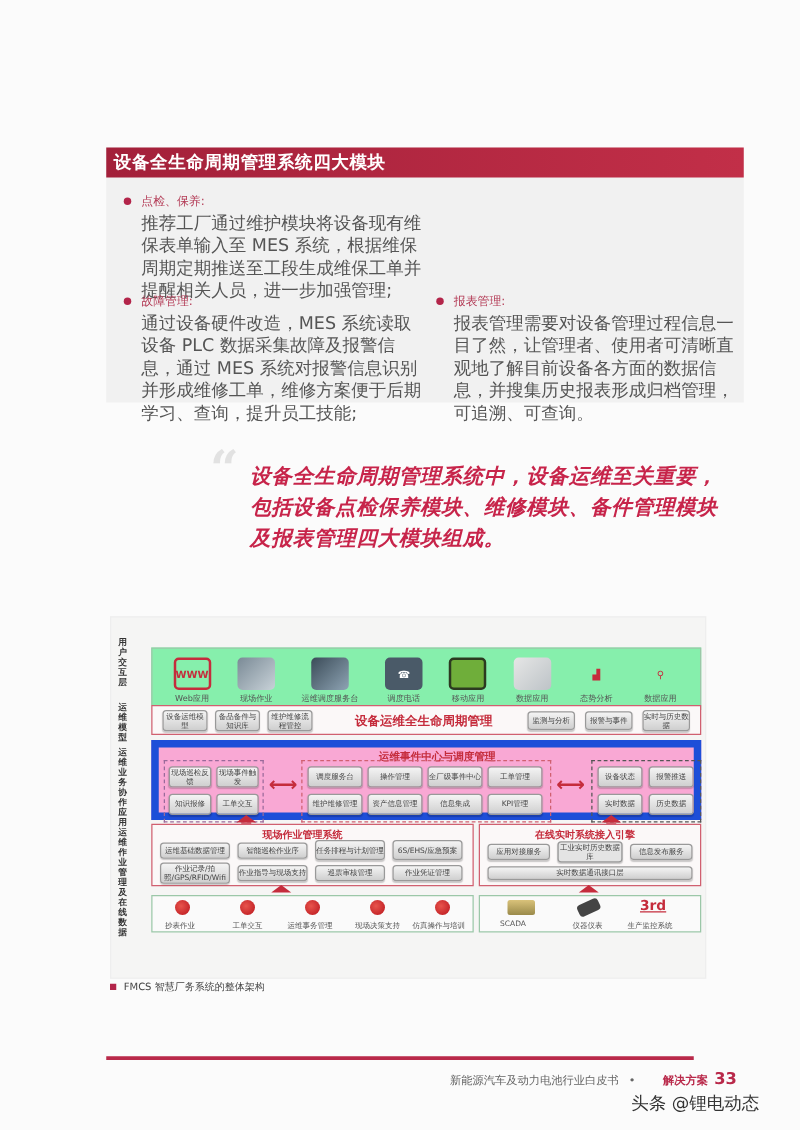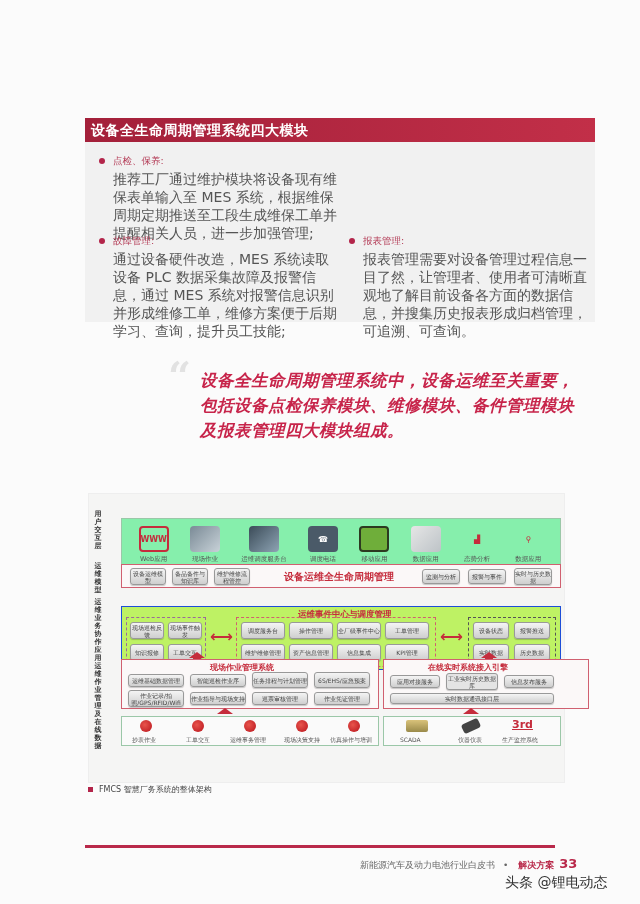--- a/index.html
+++ b/index.html
@@ -31,39 +31,39 @@
   .g-phone { background: #4a5a68; }
   .g-mobile { background: #6fae3a; width: 16px; border: 2px solid #2c3a20; }
   .g-alarm { background: linear-gradient(135deg,#e6e6e6,#bdc3c7); }
   .g-chart { color: #c52c3c; font-size: 14px; }
   .g-search { color: #c52c3c; font-size: 16px; }
 
   .l-model { top: 70px; height: 24px; border: 1px solid #d06070; background: #fbf8f8; }
   .gbtn { position: absolute; border: 1px solid #999; border-radius: 3px; background: linear-gradient(#f4f4f4,#cfcfcf); font-size: 6px; color: #444; display: flex; align-items: center; justify-content: center; text-align: center; line-height: 7px; box-shadow: 0 1px 1px rgba(0,0,0,.2); }
   .model-title { position: absolute; left: 162px; top: 5px; font-size: 10px; font-weight: bold; color: #c52c3c; }
 
-  .l-business { top: 112px; height: 64px; border: 1px solid #1d4ed8; background: #bef264; }
+  .l-business { top: 98px; height: 64px; border: 6px solid #1d4ed8; background: #f9a8d4; }
   .biz-title { position: absolute; left: 176px; top: 2px; font-size: 8.5px; font-weight: bold; color: #c52c3c; }
   .dbox { position: absolute; border: 1.5px dashed; }
   .arrow-lr { position: absolute; color: #c52c3c; font-size: 16px; font-weight: bold; }
 
   .l-field { top: 165px; height: 50px; border: 1px solid #d06070; background: #fbf8f8; }
   .sub-title { position: absolute; font-size: 8px; font-weight: bold; color: #c52c3c; }
   .l-data { top: 222px; height: 30px; border: 1px solid #9bc7a8; background: #fafafa; }
   .red-dot { position: absolute; width: 12px; height: 12px; border-radius: 50%; background: radial-gradient(circle at 40% 40%,#e8544c,#b8141c); }
   .dlabel { position: absolute; font-size: 6px; color: #555; white-space: nowrap; }
   .up-arrow { position: absolute; width: 0; height: 0; border-left: 8px solid transparent; border-right: 8px solid transparent; border-bottom: 6px solid #c52c3c; }
   .up-stem { position: absolute; width: 8px; height: 4px; background: #c52c3c; }
 
   .caption { position: absolute; left: 88px; top: 784px; font-size: 8px; color: #444; display: flex; align-items: center; }
   .caption .sq { width: 5px; height: 5px; background: #b3254a; margin-right: 6px; }
 
   .footer-line { position: absolute; left: 85px; top: 845px; width: 470px; height: 3px; background: #b9294a; }
   .footer { position: absolute; left: 360px; top: 856px; font-size: 9px; color: #666; display: flex; align-items: baseline; }
-  .footer .sec { color: #b9294a; font-weight: bold; margin-left: 10px; }
+  .footer .sec { color: #b9294a; font-weight: bold; margin-left: 22px; }
   .footer .pg { color: #b9294a; font-weight: bold; font-size: 13px; margin-left: 5px; }
   .watermark { position: absolute; left: 505px; top: 874px; font-size: 14px; color: #333; }
 </style>
 </head>
 <body>
 
 <div class="panel">
   <div class="panel-title">设备全生命周期管理系统四大模块</div>
 
   <div class="item" style="left:14px; top:36px;">
@@ -182,21 +182,21 @@
     <div class="sub-title" style="left:88px; top:2px;">现场作业管理系统</div>
     <div class="gbtn" style="left:6px; top:14px; width:56px; height:13px;">运维基础数据管理</div>
     <div class="gbtn" style="left:68px; top:14px; width:56px; height:13px;">智能巡检作业序</div>
     <div class="gbtn" style="left:130px; top:12px; width:56px; height:16px;">任务排程与计划管理</div>
     <div class="gbtn" style="left:192px; top:12px; width:56px; height:16px;">6S/EHS/应急预案</div>
     <div class="gbtn" style="left:6px; top:30px; width:56px; height:17px;">作业记录/拍照/GPS/RFID/Wifi</div>
     <div class="gbtn" style="left:68px; top:32px; width:56px; height:13px;">作业指导与现场支持</div>
     <div class="gbtn" style="left:130px; top:32px; width:56px; height:13px;">巡票审核管理</div>
     <div class="gbtn" style="left:192px; top:32px; width:56px; height:13px;">作业凭证管理</div>
   </div>
-  <div class="layer l-field" style="left:294px; width:206px;">
+  <div class="layer l-field" style="left:294px; width:178px;">
     <div class="sub-title" style="left:44px; top:2px;">在线实时系统接入引擎</div>
     <div class="gbtn" style="left:6px; top:15px; width:50px; height:13px;">应用对接服务</div>
     <div class="gbtn" style="left:62px; top:13px; width:52px; height:17px; background:#e4e4e4;">工业实时历史数据库</div>
     <div class="gbtn" style="left:120px; top:15px; width:50px; height:13px;">信息发布服务</div>
     <div class="gbtn" style="left:6px; top:33px; width:164px; height:11px;">实时数据通讯接口层</div>
   </div>
 
   <div class="up-arrow" style="left:128px; top:214px;"></div>
   <div class="up-arrow" style="left:374px; top:214px;"></div>
 

